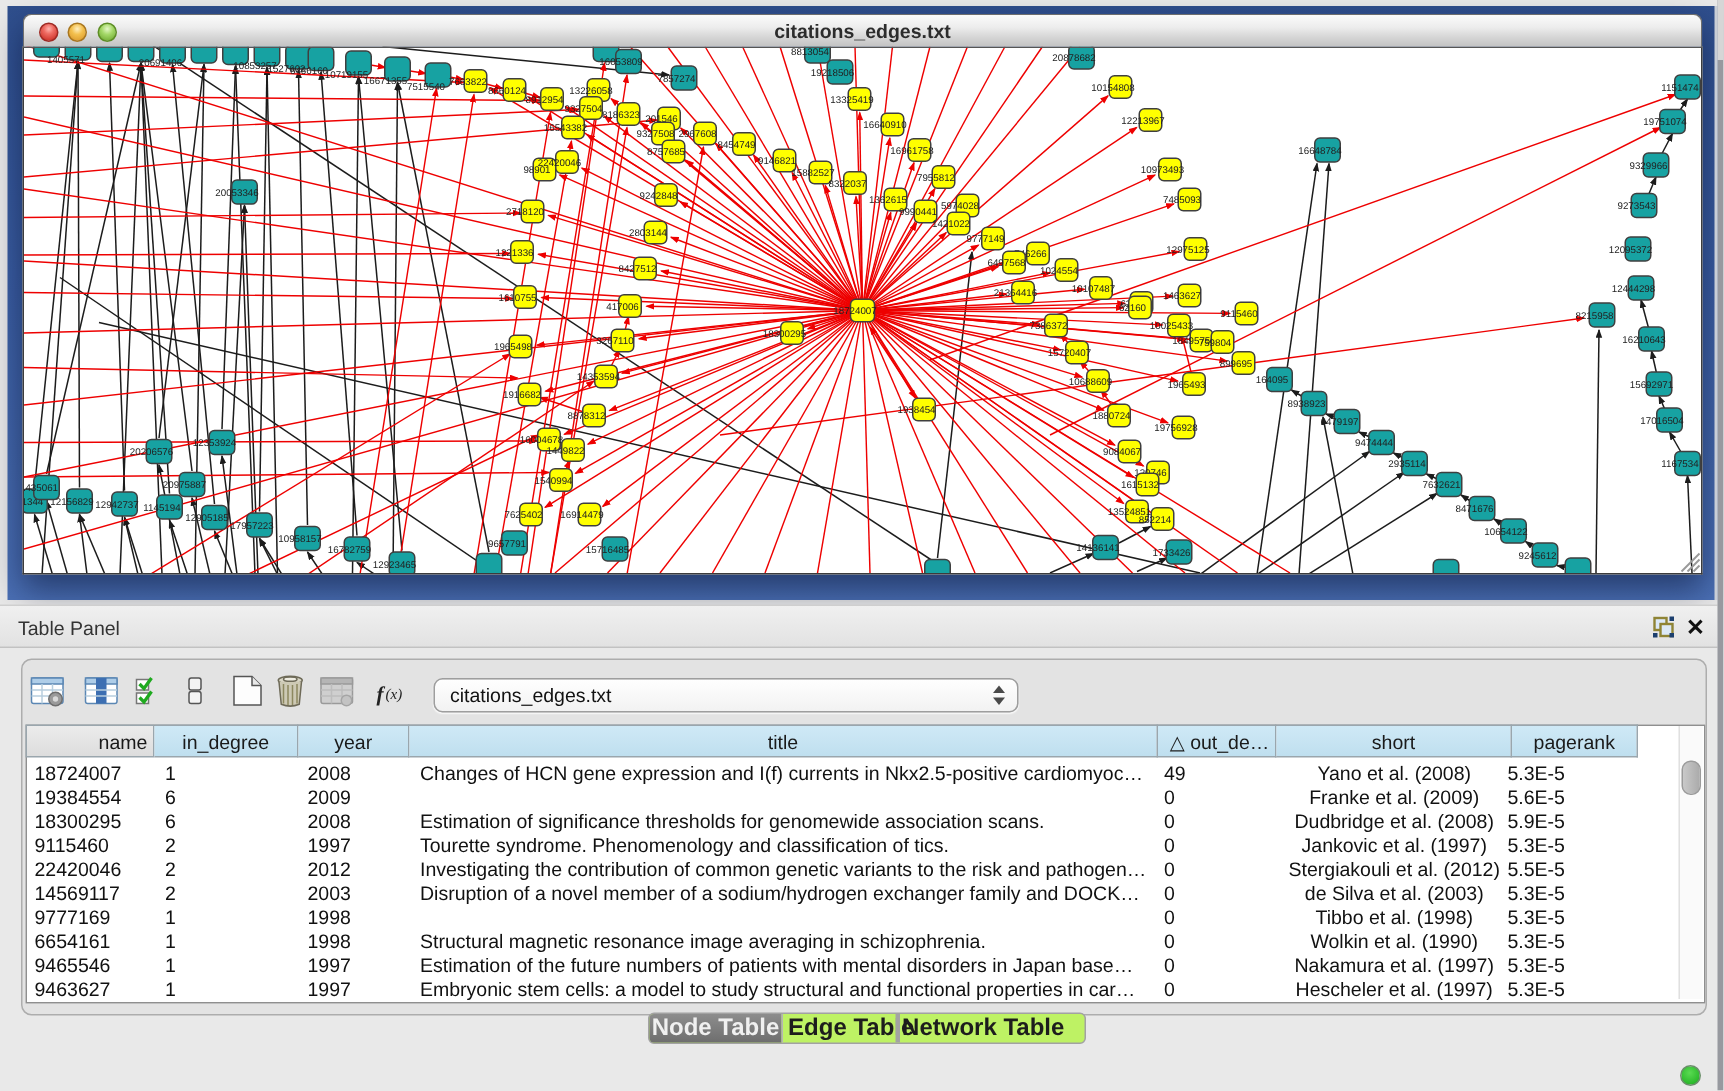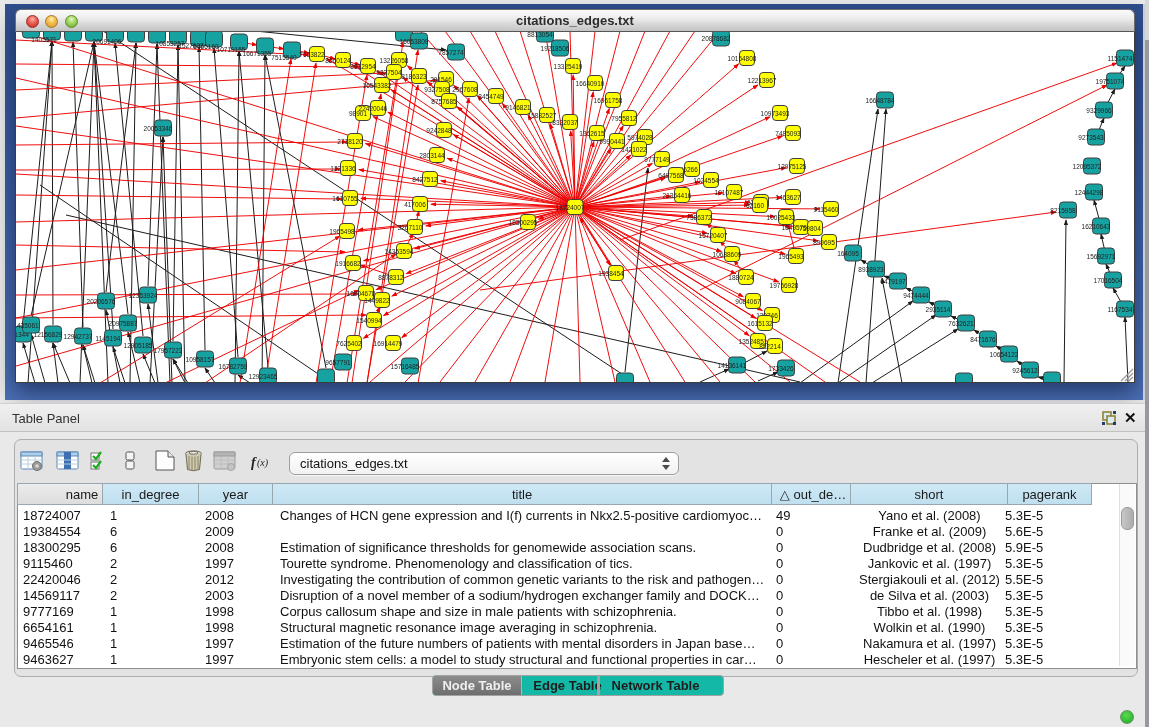--- a/index.html
+++ b/index.html
@@ -39,22 +39,22 @@
 #h4{left:273px;width:499px;}
 #h5{left:772px;width:79px;text-align:center;padding-left:4px;}
 #h6{left:851px;width:157px;}
 #h7{left:1008px;width:84px;}
 .row{position:absolute;left:17px;width:1090px;height:16px;font-size:13px;color:#111;white-space:nowrap;}
 .row span{position:absolute;top:1px;}
 .c1{left:6px;}.c2{left:93px;}.c3{left:188px;}.c4{left:263px;}.c5{left:759px;}
 .c6{left:834px;width:157px;text-align:center;}.c7{left:988px;}
 #sbtrack{position:absolute;left:1119px;top:484px;width:15px;height:182px;background:#fafafa;border-left:1px solid #e0e0e0;}
 #sbthumb{position:absolute;left:1121px;top:507px;width:11px;height:21px;background:linear-gradient(90deg,#c9c9c9,#ababab);border:1px solid #9b9b9b;border-radius:6px;}
-#tabs{position:absolute;left:432px;top:675px;width:290px;height:19px;background:#14b8a6;
- border:1px solid #a2a2a2;border-radius:4px;font-size:13px;font-weight:bold;}
+#tabs{position:absolute;left:432px;top:675px;width:290px;height:19px;background:#bef264;
+ border:1px solid #a2a2a2;border-radius:4px;font-size:16px;font-weight:bold;}
 #tabs .seg{position:absolute;top:0;height:19px;line-height:19px;text-align:center;color:#1d1d1d;}
 #tabs .sel{background:linear-gradient(180deg,#8d8d8d,#6e6e6e);color:#f0f0f0;border-radius:3px 0 0 3px;}
 #seg1{left:0;width:88px;}
 #seg2{left:88px;width:91px;border-left:1px solid #b5b5b5;}
 #seg3{left:164px;width:111px;border-left:3px solid #a3a3a3;}
 #mem{position:absolute;left:1059px;top:704px;font-size:11px;color:#222;margin-top:38px;}
 #memdot{position:absolute;left:1120px;top:710px;width:12px;height:12px;border-radius:50%;
  background:radial-gradient(circle at 45% 35%,#5ada52,#2cba2c 70%,#23a523);border:1px solid #6a8f6a;}
 #rstrip{position:absolute;left:1145px;top:0;width:4px;height:727px;background:#97999f;}
 #rstrip .top{position:absolute;top:0;width:4px;height:40px;background:#d6d6d6;}
@@ -698,21 +698,20 @@
     <span class="c3">2003</span>
     <span class="c4">Disruption of a novel member of a sodium/hydrogen exchanger family and DOCK…</span>
     <span class="c5">0</span>
     <span class="c6">de Silva et al. (2003)</span>
     <span class="c7">5.3E-5</span>
   </div>
 <div class="row" style="top:603px">
     <span class="c1">9777169</span>
     <span class="c2">1</span>
     <span class="c3">1998</span>
-    <span class="c4">Corpus callosum shape and size in male patients with schizophrenia.</span>
     <span class="c5">0</span>
     <span class="c6">Tibbo et al. (1998)</span>
     <span class="c7">5.3E-5</span>
   </div>
 <div class="row" style="top:619px">
     <span class="c1">6654161</span>
     <span class="c2">1</span>
     <span class="c3">1998</span>
     <span class="c4">Structural magnetic resonance image averaging in schizophrenia.</span>
     <span class="c5">0</span>

